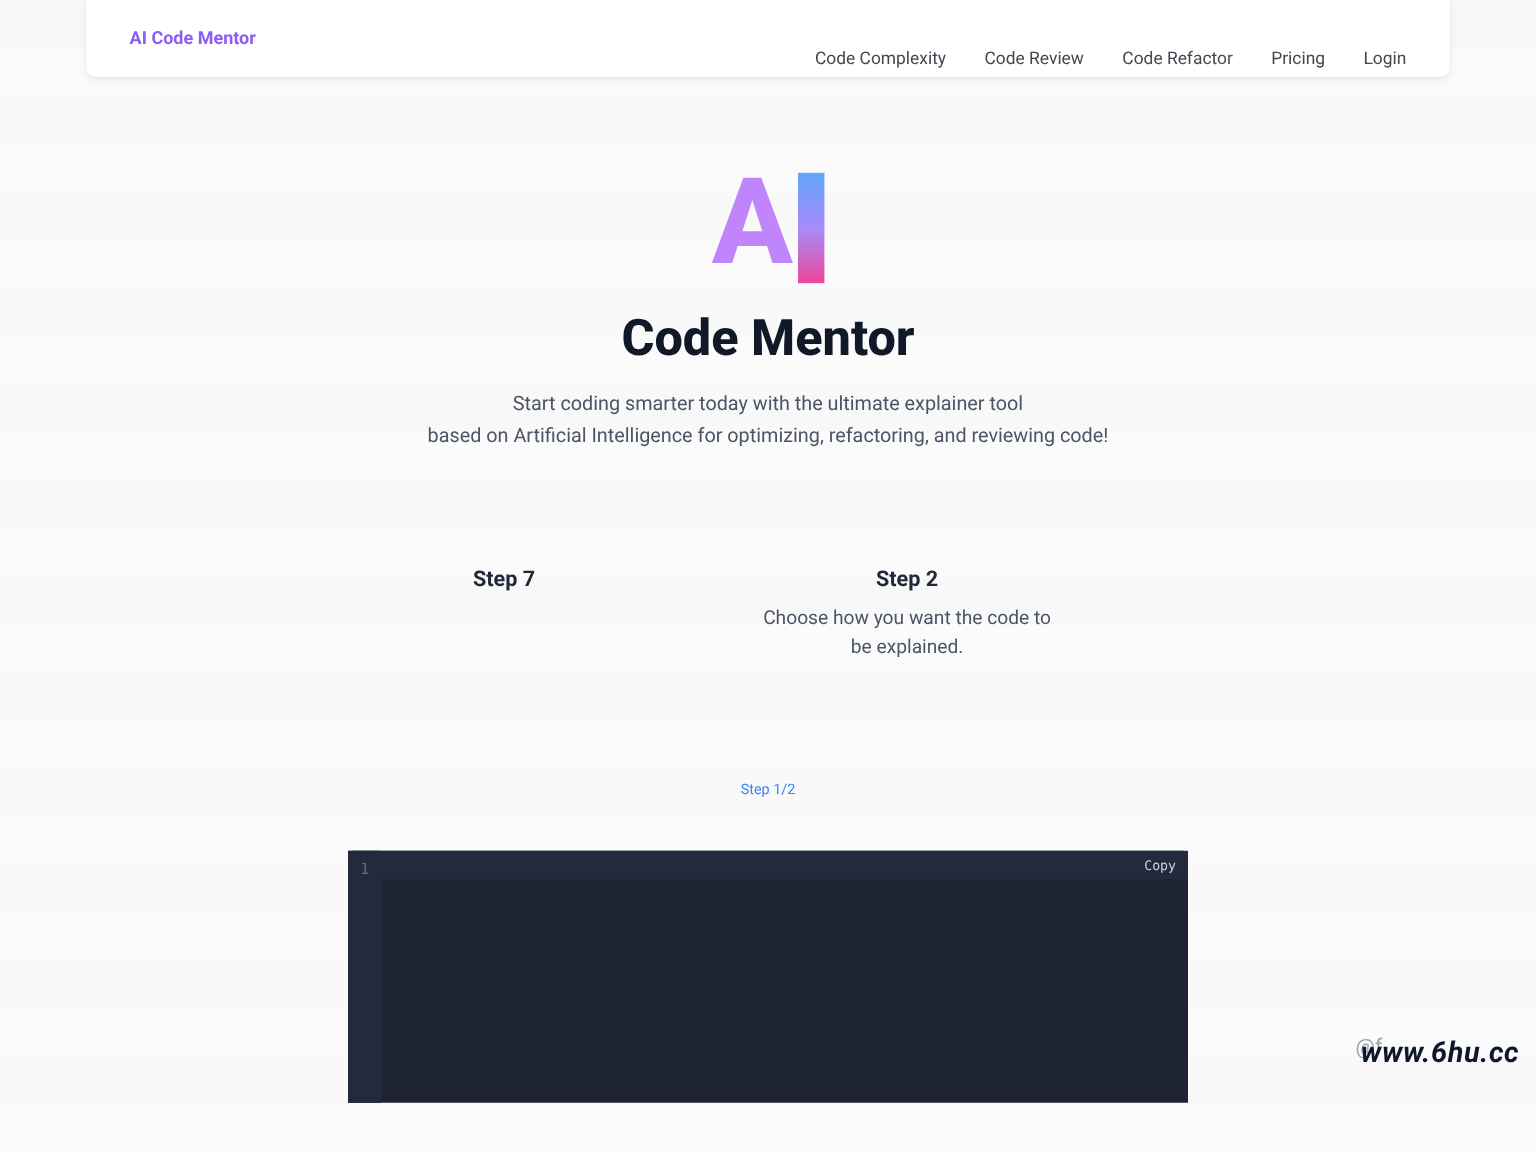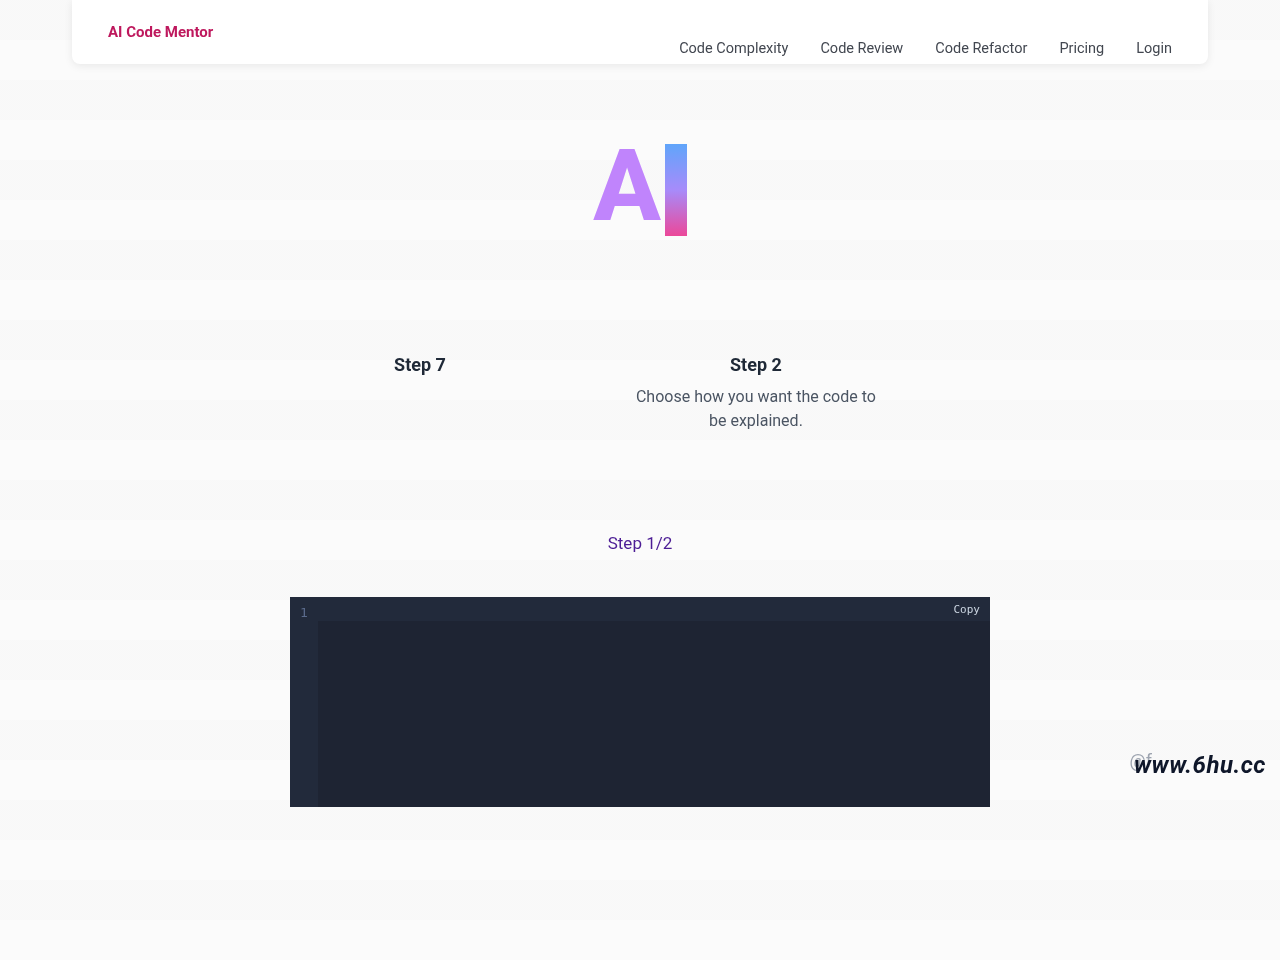--- a/index.html
+++ b/index.html
@@ -35,21 +35,21 @@
     box-shadow: 0 2px 8px rgba(0,0,0,0.08);
     height: 64px;
     display: flex;
     align-items: center;
     justify-content: space-between;
     padding: 0 36px;
   }
   .brand {
     font-weight: 700;
     font-size: 15px;
-    color: #be185d;
+    color: #8b5cf6;
   }
   .nav { display: flex; gap: 32px; margin-top: 32px; }
   .nav a {
     font-size: 14.5px;
     color: #424750;
     text-decoration: none;
     cursor: pointer;
   }
   .hero { text-align: center; margin-top: 72px; }
   .ai-logo {
@@ -86,21 +86,21 @@
   .steps-row {
     display: flex;
     justify-content: center;
     gap: 180px;
     margin-top: 96px;
   }
   .step-block { text-align: center; max-width: 260px; }
   .step-title { font-size: 18px; font-weight: 700; margin-bottom: 10px; }
   .step-desc { font-size: 16px; color: #4b5563; line-height: 1.5; }
   .current-step { text-align: center; margin-top: 100px; }
-  .current-step-label { font-size: 17px; color: #4c1d95; }
+  .current-step-label { font-size: 12px; color: #3b82f6; }
   .current-step-title { font-size: 24px; font-weight: 800; }
   .editor-outer {
     width: 700px;
     margin: 44px auto 0 auto;
     background: #1e2433;
     border-radius: 4px 4px 0 0;
     min-height: 210px;
     position: relative;
     font-family: ui-monospace, Menlo, Consolas, monospace;
   }
@@ -172,20 +172,25 @@
       <a>Pricing</a>
       <a>Login</a>
     </nav>
   </div>
 
   <section class="hero">
     <div class="ai-logo">
       <span class="a">A</span>
         <span class="i-stem"></span>
     </div>
+    <h1 class="hero-title">Code Mentor</h1>
+    <p class="hero-sub">
+      <span>Start coding smarter today with the ultimate explainer tool</span><br>
+      <span>based on Artificial Intelligence for optimizing, refactoring, and reviewing code!</span>
+    </p>
   </section>
 
   <section class="steps-row">
     <div class="step-block">
       <div class="step-title">Step 7</div>
     </div>
     <div class="step-block">
       <div class="step-title">Step 2</div>
       <div class="step-desc">Choose how you want the code to be explained.</div>
     </div>

